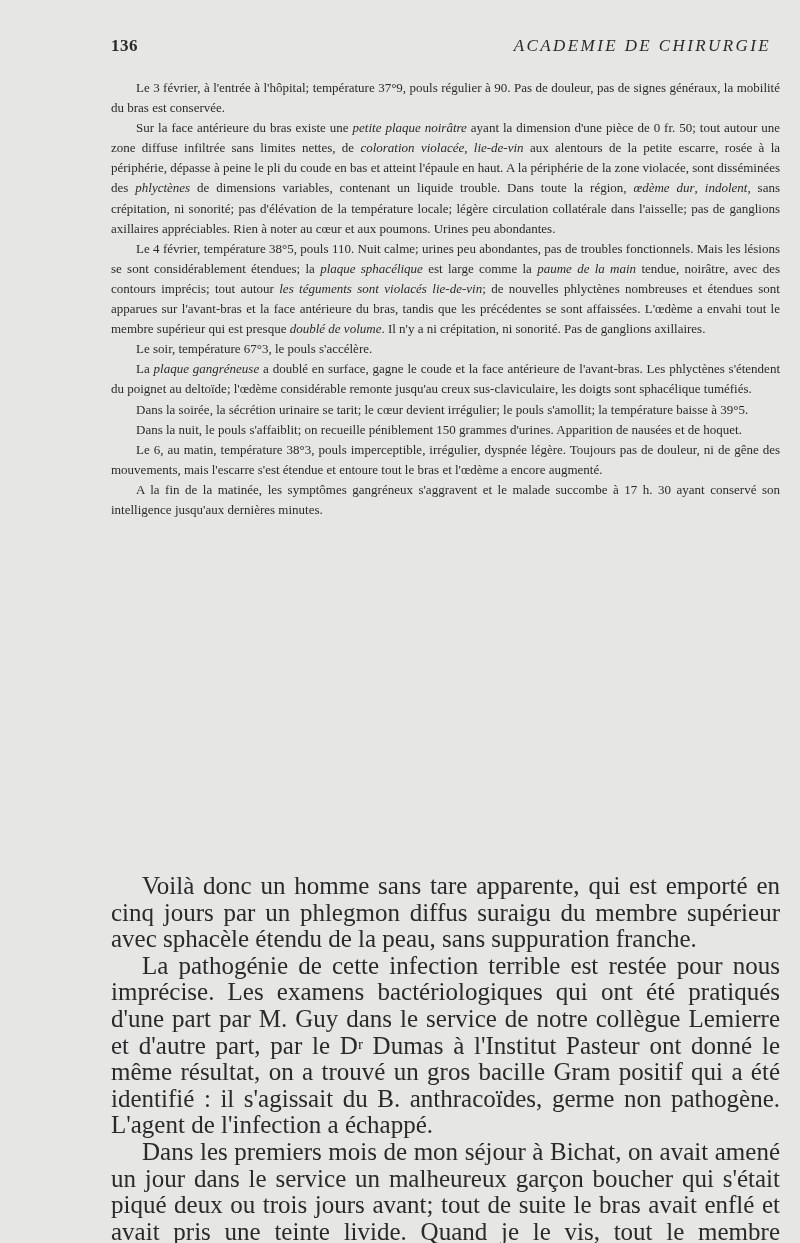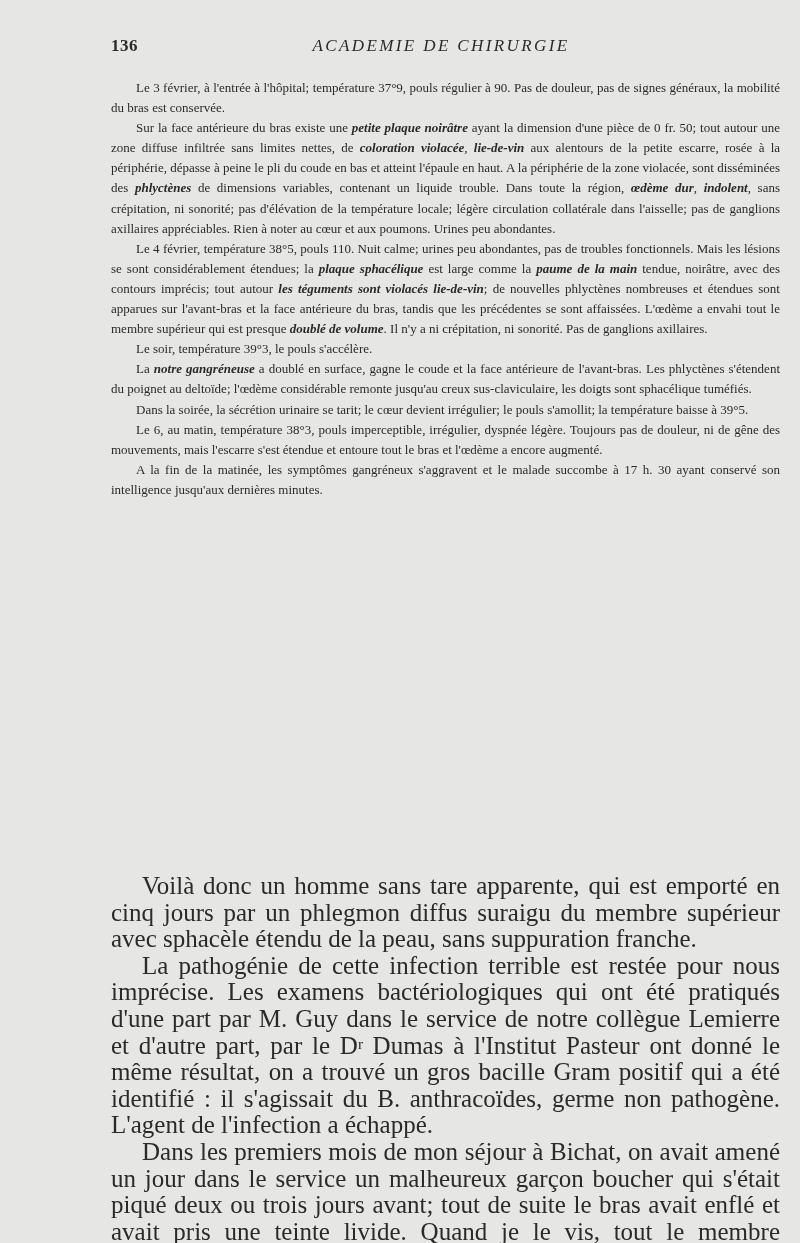--- a/index.html
+++ b/index.html
@@ -6,50 +6,51 @@
   body {
     width:800px; height:1243px; overflow:hidden;
     background:#e6e6e4;
     font-family:"Liberation Serif","DejaVu Serif",serif;
     color:#2a2a2a;
     position:relative;
   }
   .page { position:absolute; left:0; top:0; width:800px; height:1243px; }
   .header { position:absolute; top:36px; left:111px; width:660px; height:24px; }
   .pagenum { position:absolute; left:0; top:0; font-size:17px; font-weight:bold; letter-spacing:0.5px; }
-  .runhead { position:absolute; left:0; width:660px; top:0; text-align:center; font-size:17px; font-style:italic; letter-spacing:2.4px; }
+  .runhead { position:absolute; left:0; width:660px; top:0; text-align:right; font-size:17px; font-style:italic; letter-spacing:2.4px; }
   .small {
     position:absolute; left:111px; top:78px; width:669px;
     font-size:13px; line-height:20.1px; text-align:justify;
   }
   .small p, .large p { margin:0; text-indent:25px; }
   .large {
     position:absolute; left:111px; top:873px; width:669px;
     font-size:25px; line-height:26.6px; text-align:justify;
   }
   .large p { text-indent:31px; }
-  i { font-style:italic;font-weight:bold; }
+  i { font-style:italic; }
   sup { font-size:0.6em; vertical-align:top; position:relative; top:-0.1em; }
 </style>
 </head>
 <body>
 
 <div class="page">
   <div class="header">
     <span class="pagenum">136</span>
     <div class="runhead">ACADEMIE DE CHIRURGIE</div>
   </div>
 
   <div class="small" id="case-notes">
       <p><span>Le 3 février, à l'entrée à l'hôpital; température 37°9, pouls régulier à 90. Pas de douleur, pas de signes généraux, la mobilité du bras est conservée.</span></p>
       <p><span>Sur la face antérieure du bras existe une </span><i>petite plaque noirâtre</i><span> ayant la dimension d'une pièce de 0 fr. 50; tout autour une zone diffuse infiltrée sans limites nettes, de </span><i>coloration violacée</i><span>, </span><i>lie-de-vin</i><span> aux alentours de la petite escarre, rosée à la périphérie, dépasse à peine le pli du coude en bas et atteint l'épaule en haut. A la périphérie de la zone violacée, sont disséminées des </span><i>phlyctènes</i><span> de dimensions variables, contenant un liquide trouble. Dans toute la région, </span><i>œdème dur</i><span>, </span><i>indolent</i><span>, sans crépitation, ni sonorité; pas d'élévation de la température locale; légère circulation collatérale dans l'aisselle; pas de ganglions axillaires appréciables. Rien à noter au cœur et aux poumons. Urines peu abondantes.</span></p>
       <p><span>Le 4 février, température 38°5, pouls 110. Nuit calme; urines peu abondantes, pas de troubles fonctionnels. Mais les lésions se sont considérablement étendues; la </span><i>plaque sphacélique</i><span> est large comme la </span><i>paume de la main</i><span> tendue, noirâtre, avec des contours imprécis; tout autour </span><i>les téguments sont violacés lie-de-vin</i><span>; de nouvelles phlyctènes nombreuses et étendues sont apparues sur l'avant-bras et la face antérieure du bras, tandis que les précédentes se sont affaissées. L'œdème a envahi tout le membre supérieur qui est presque </span><i>doublé de volume</i><span>. Il n'y a ni crépitation, ni sonorité. Pas de ganglions axillaires.</span></p>
-      <p><span>Le soir, température 39°3, le pouls s'accélère.</span></p>
-      <p><span>La </span><i>notre gangréneuse</i><span> a doublé en surface, gagne le coude et la face antérieure de l'avant-bras. Les phlyctènes s'étendent du poignet au deltoïde; l'œdème considérable remonte jusqu'au creux sus-claviculaire, les doigts sont sphacélique tuméfiés.</span></p>
+      <p><span>Le soir, température 67°3, le pouls s'accélère.</span></p>
+      <p><span>La </span><i>plaque gangréneuse</i><span> a doublé en surface, gagne le coude et la face antérieure de l'avant-bras. Les phlyctènes s'étendent du poignet au deltoïde; l'œdème considérable remonte jusqu'au creux sus-claviculaire, les doigts sont sphacélique tuméfiés.</span></p>
       <p><span>Dans la soirée, la sécrétion urinaire se tarit; le cœur devient irrégulier; le pouls s'amollit; la température baisse à 39°5.</span></p>
+      <p><span>Dans la nuit, le pouls s'affaiblit; on recueille péniblement 150 grammes d'urines. Apparition de nausées et de hoquet.</span></p>
       <p><span>Le 6, au matin, température 38°3, pouls imperceptible, irrégulier, dyspnée légère. Toujours pas de douleur, ni de gêne des mouvements, mais l'escarre s'est étendue et entoure tout le bras et l'œdème a encore augmenté.</span></p>
       <p><span>A la fin de la matinée, les symptômes gangréneux s'aggravent et le malade succombe à 17 h. 30 ayant conservé son intelligence jusqu'aux dernières minutes.</span></p>
     </div>
 
   <div class="large" id="discussion">
       <p><span>Voilà donc un homme sans tare apparente, qui est emporté en cinq jours par un phlegmon diffus suraigu du membre supérieur avec sphacèle étendu de la peau, sans suppuration franche.</span></p>
       <p><span>La pathogénie de cette infection terrible est restée pour nous imprécise. Les examens bactériologiques qui ont été pratiqués d'une part par M. Guy dans le service de notre collègue Lemierre et d'autre part, par le D</span><sup>r</sup><span> Dumas à l'Institut Pasteur ont donné le même résultat, on a trouvé un gros bacille Gram positif qui a été identifié : il s'agissait du B. anthracoïdes, germe non pathogène. L'agent de l'infection a échappé.</span></p>
       <p><span>Dans les premiers mois de mon séjour à Bichat, on avait amené un jour dans le service un malheureux garçon boucher qui s'était piqué deux ou trois jours avant; tout de suite le bras avait enflé et avait pris une teinte livide. Quand je le vis, tout le membre supérieur gauche, jusqu'à l'épaule, était énormément tuméfié, présentant une coloration violacée, noirâtre</span></p>
     </div>
 </div>

